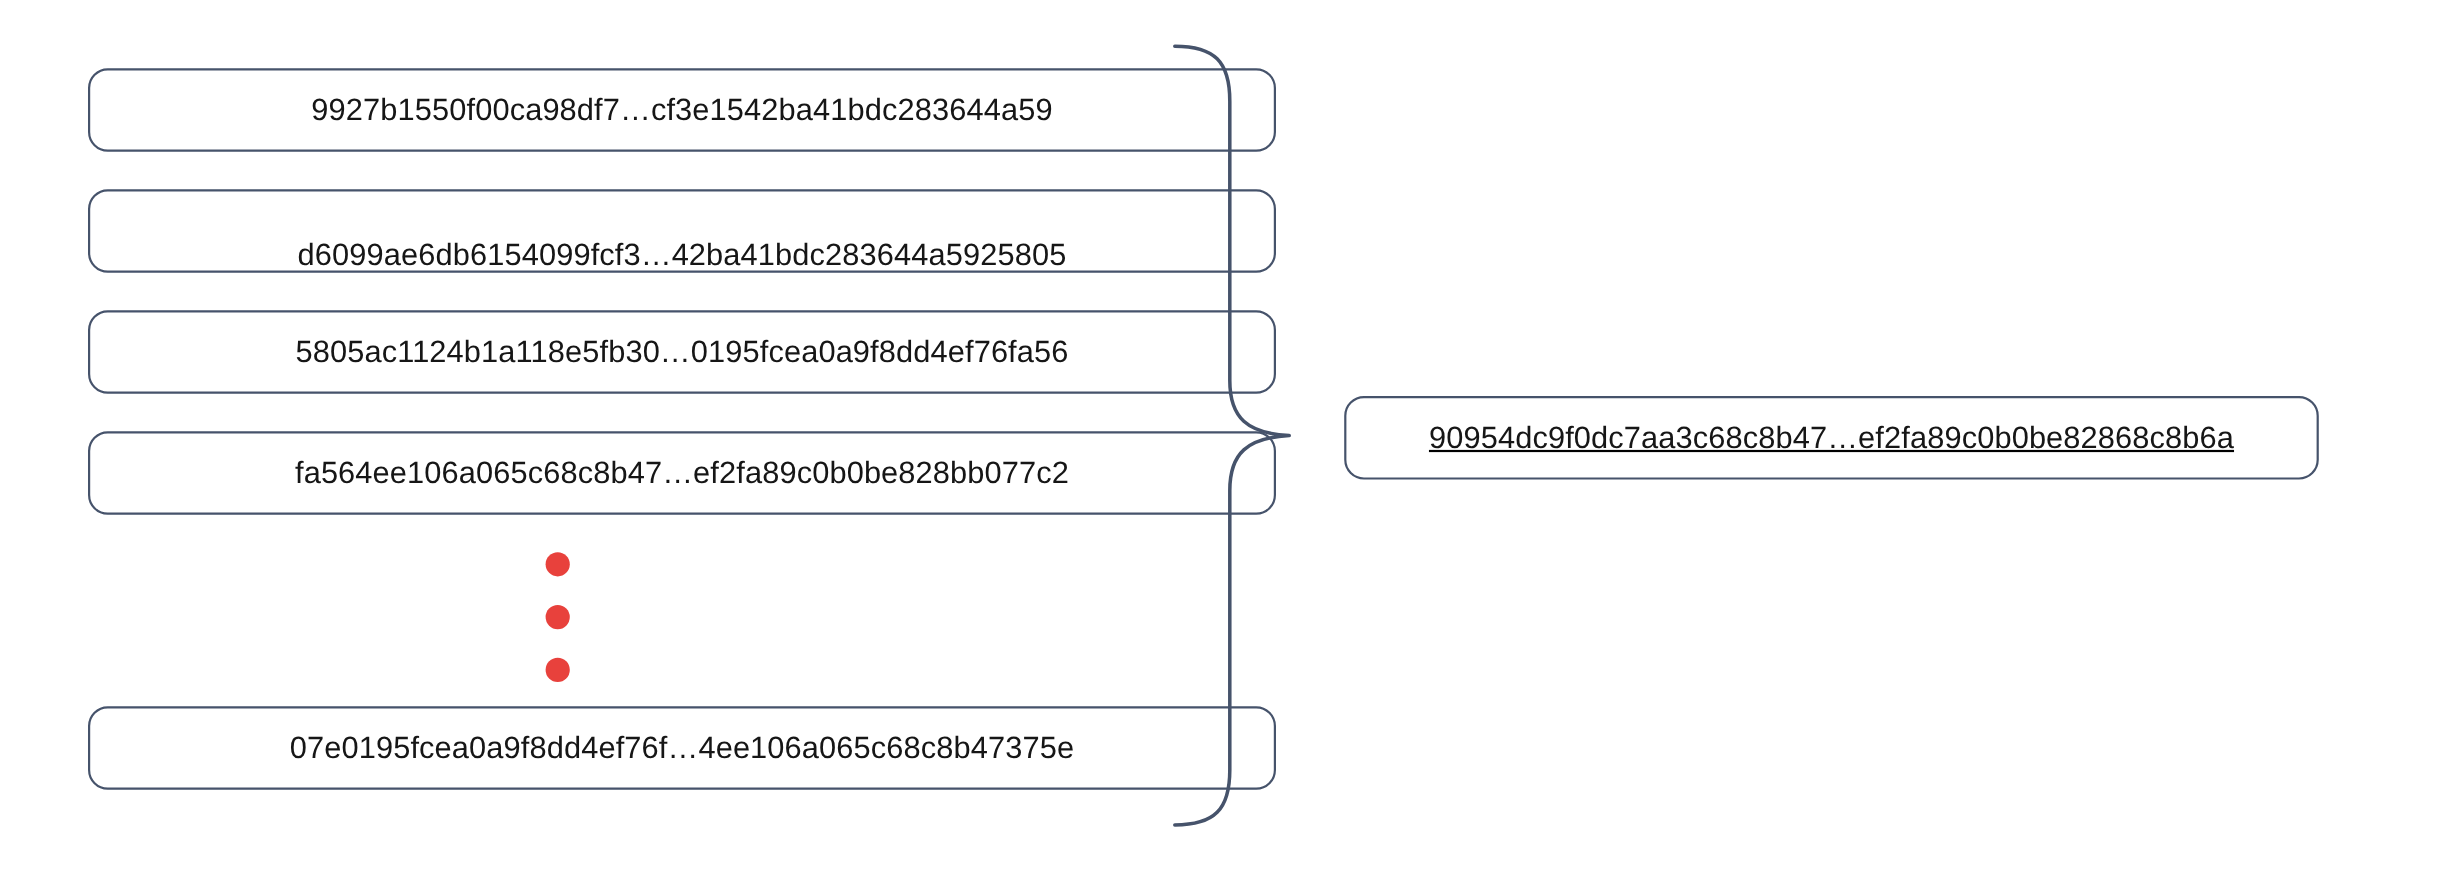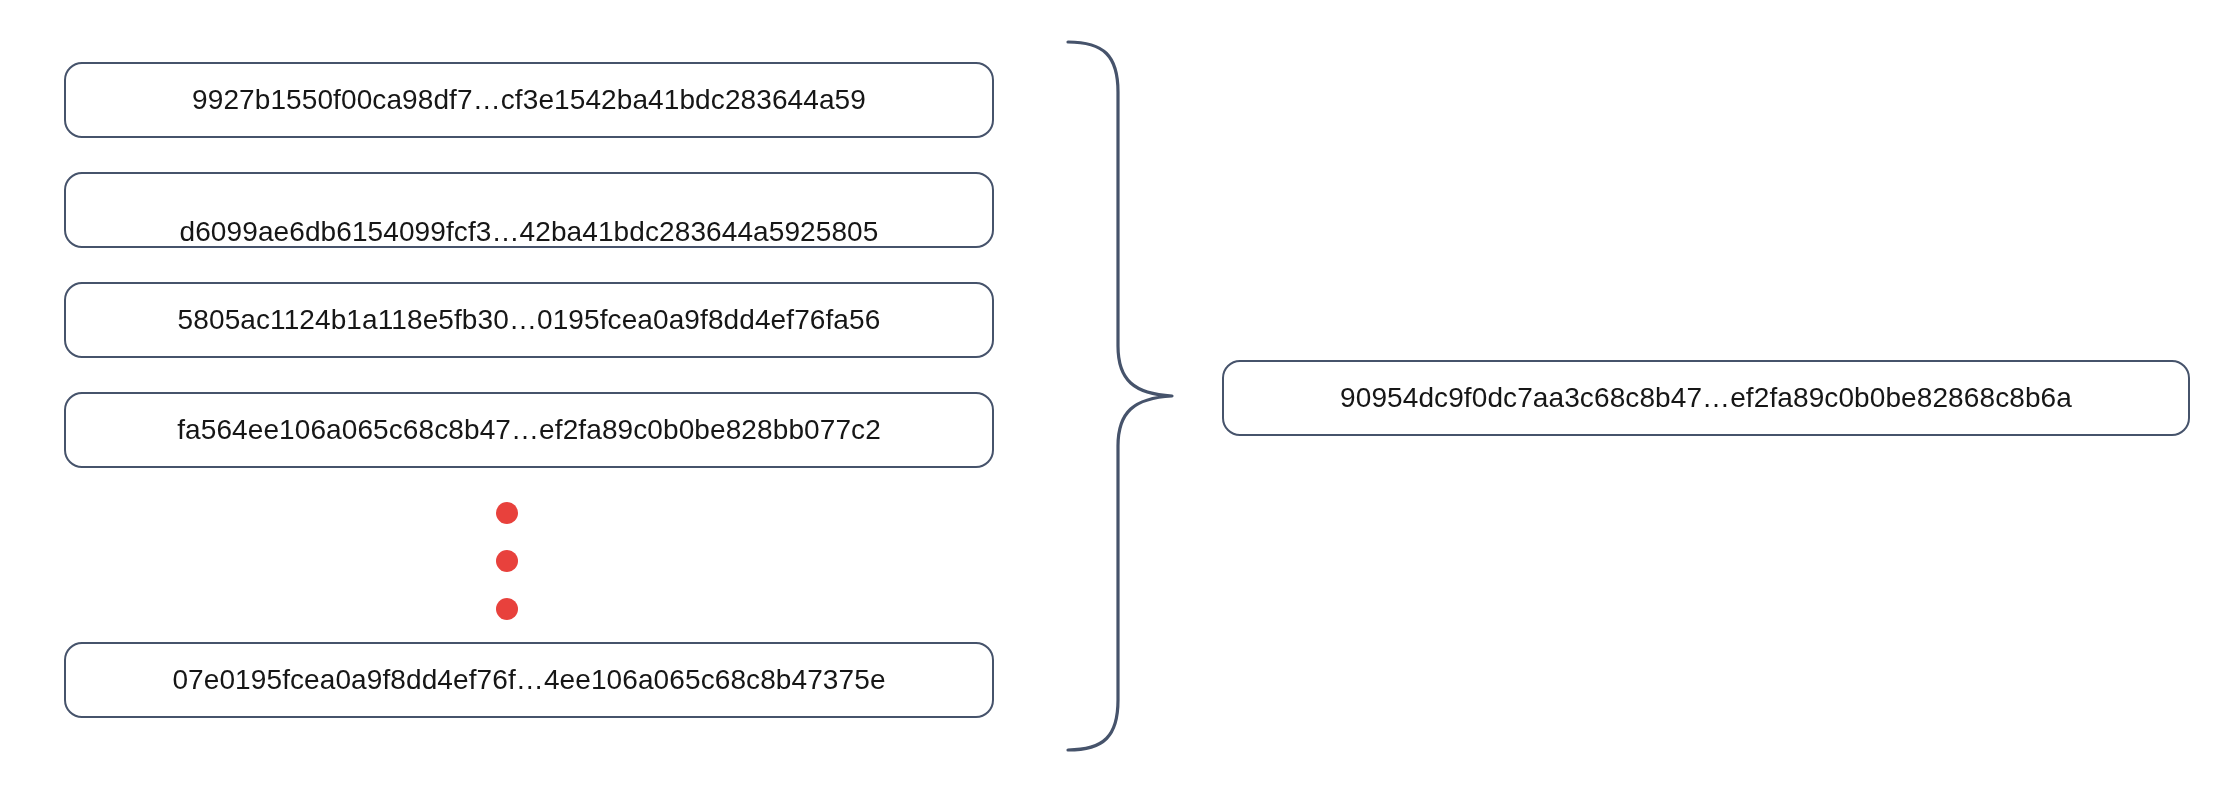--- a/index.html
+++ b/index.html
@@ -33,36 +33,37 @@
     font-family: "Liberation Sans", sans-serif;
     font-size: 28px;
     line-height: 1;
     color: #161616;
     letter-spacing: 0.1px;
     white-space: nowrap;
   }
 
   
   .left-col .hash-box {
-    left: 64px;
-    width: 930px;
+    left: 80px;
+    width: 1080px;
     height: 76px;
   }
   .lb0 { top: 62px; }
   .lb1 { top: 172px; align-items: flex-end; }
   .lb2 { top: 282px; align-items: center; }
   .lb3 { top: 392px; align-items: center; }
   .lb4 { top: 642px; }
 
   
   .result-box {
     left: 1222px;
     top: 360px;
-    width: 968px;
+    width: 886px;
     height: 76px;
+    text-decoration: underline;
   }
 
   
   .ellipsis-dots {
     position: absolute;
     left: 496px;
     top: 502px;
     width: 24px;
     height: 124px;
   }

